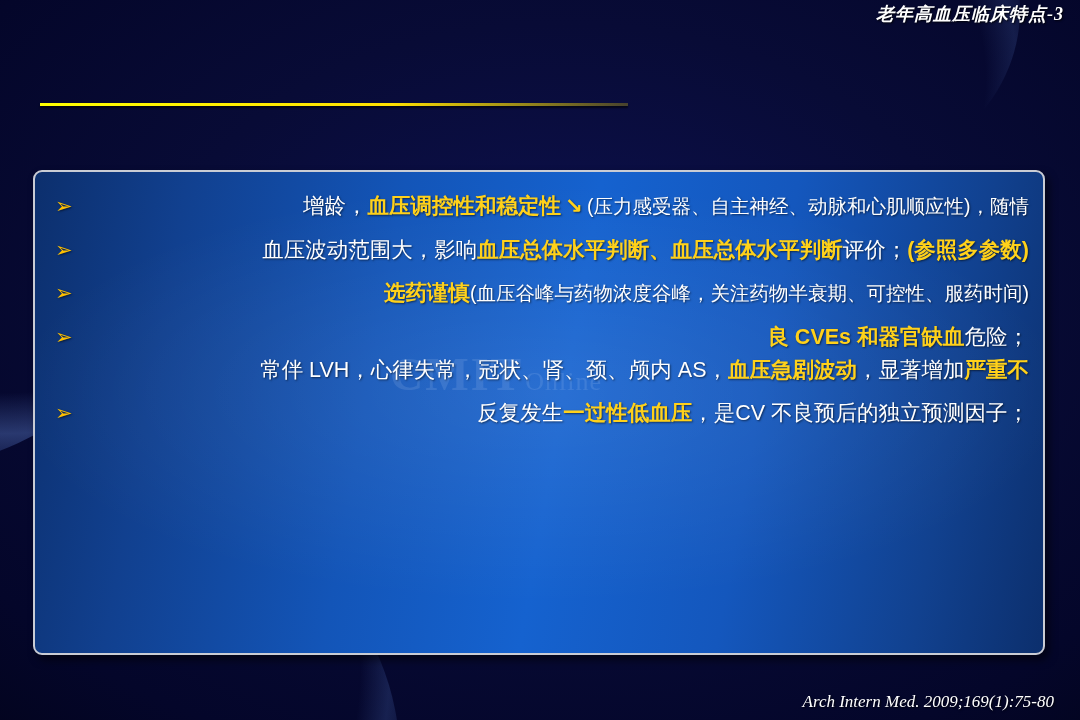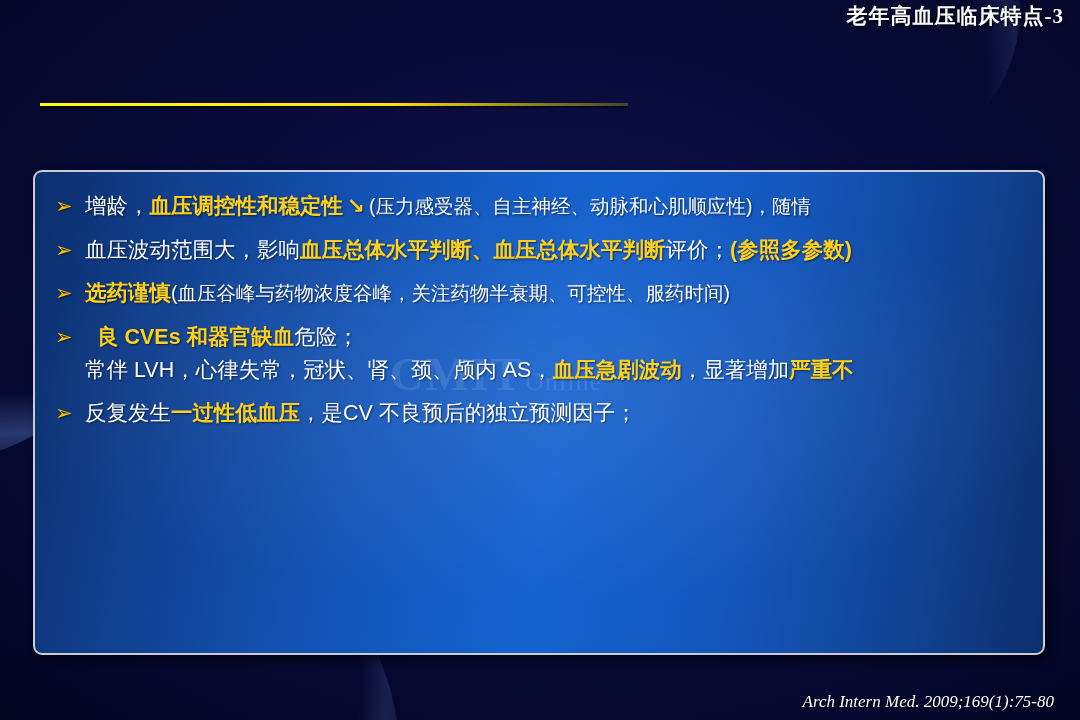--- a/index.html
+++ b/index.html
@@ -30,21 +30,21 @@
   }
   .sw4{
     right:60px;top:-160px;width:380px;height:340px;
     background:radial-gradient(ellipse at 40% 70%, rgba(80,115,200,0.00) 60%, rgba(100,140,225,0.16) 70%, rgba(0,0,0,0) 80%);
   }
 
   
   #header-label{
     position:absolute;right:16px;top:2px;
     font-family:"Liberation Serif","DejaVu Serif",serif;
-    font-weight:bold;font-size:21px;
+    font-style:italic;font-weight:bold;font-size:18px;
     color:#ffffff;letter-spacing:1px;
     text-shadow:1px 1px 2px rgba(0,0,0,0.85);
     white-space:nowrap;
   }
 
   
   #title{
     position:absolute;left:38px;top:52px;
     font-size:39px;font-weight:bold;color:#ffff00;
     letter-spacing:1px;white-space:nowrap;
@@ -93,20 +93,21 @@
   .bullet-marker{
     flex:0 0 auto;width:30px;
     font-size:21px;line-height:1.5;color:#ffc000;
     text-shadow:1px 1px 2px rgba(0,0,0,0.55);
     padding-left:4px;
   }
   .bullet-body{
     flex:1 1 auto;
     font-size:21.5px;line-height:1.52;color:#ffffff;
     text-shadow:1px 1px 2px rgba(0,0,0,0.55);
+    text-align:right;
   }
   .bullet-body .ln{display:block;}
   .bullet-body .ln.indent{padding-left:12px;}
   .hl{color:#ffd11a;font-weight:bold;}
   .sm{font-size:19.5px;}
   .arrow{color:#ffd11a;font-weight:bold;padding:0 4px;}
 
   
   #footer-citation{
     position:absolute;right:26px;bottom:8px;

